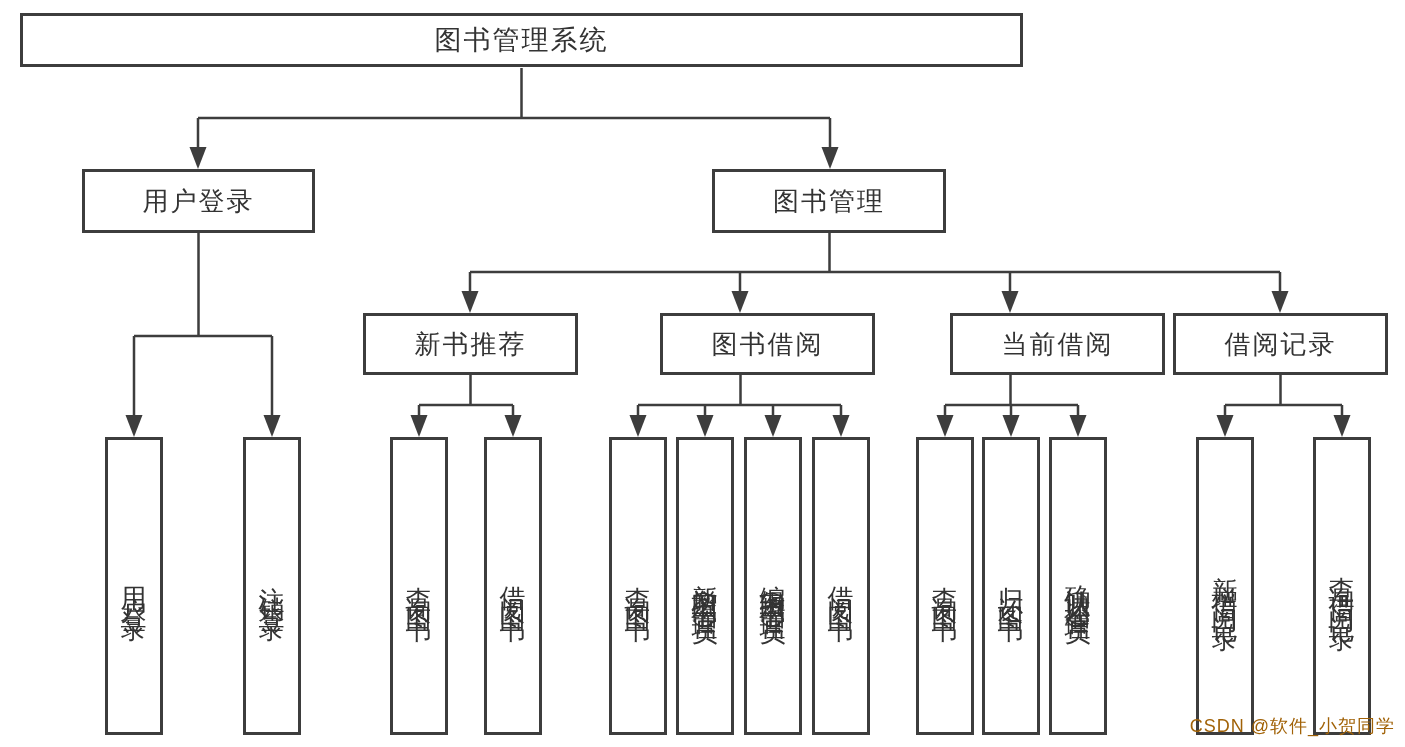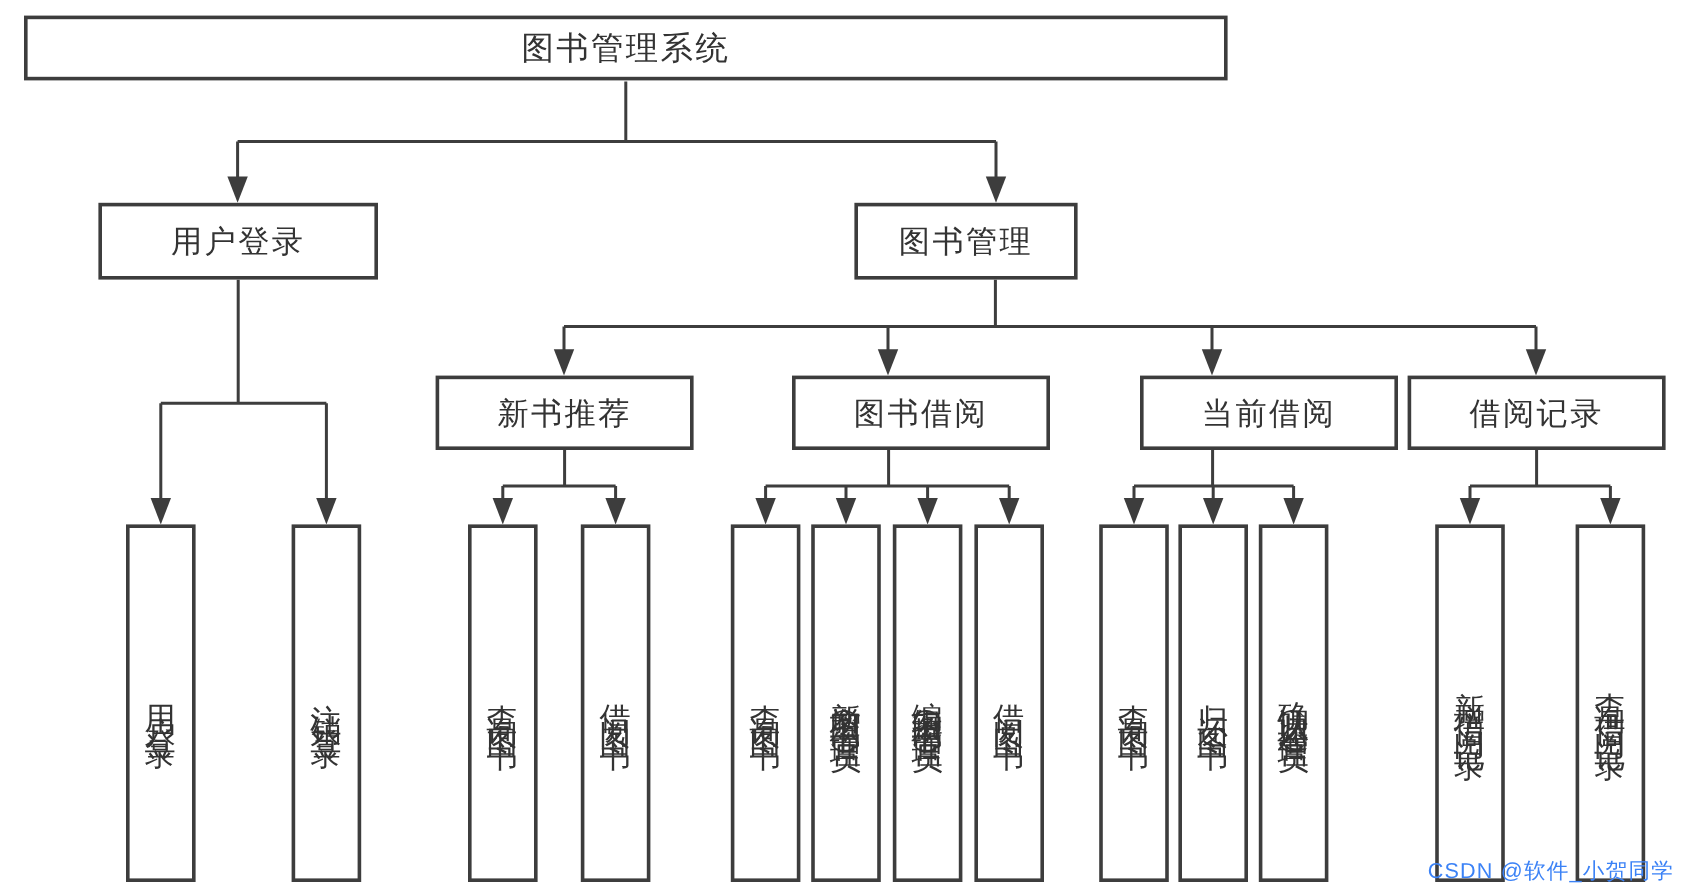--- a/index.html
+++ b/index.html
@@ -23,21 +23,21 @@
     border: 3px solid #3d3d3d;
     background: #ffffff;
     display: flex;
     align-items: center;
     justify-content: center;
     text-align: center;
   }
   .box-root   { left: 20px;  top: 13px;  width: 1003px; height: 54px; font-size: 27px; letter-spacing: 2px; }
   .box-l2     { top: 169px;  height: 64px; font-size: 26px; letter-spacing: 2px; }
   .box-login  { left: 82px;  width: 233px; }
-  .box-mgmt   { left: 712px; width: 186px; }
+  .box-mgmt   { left: 712px; width: 234px; }
   .box-l3     { top: 313px;  width: 215px; height: 62px; font-size: 26px; letter-spacing: 2px; justify-content: center; }
   .box-rec    { left: 363px; }
   .box-bor    { left: 660px; }
   .box-cur    { left: 950px; }
   .box-hist   { left: 1173px; }
   .leaf       { top: 437px;  width: 58px; height: 298px; }
   .vtext {
     writing-mode: vertical-rl;
     text-orientation: mixed;
     font-size: 26px;
@@ -45,21 +45,21 @@
     line-height: 1;
     white-space: nowrap;
   }
   .vtext.narrow { letter-spacing: 5px; }
   #watermark {
     position: absolute;
     right: 10px;
     top: 714px;
     font-size: 18px;
     letter-spacing: 1px;
-    color: #3b82f6;
+    color: #a16207;
     z-index: 10;
     white-space: nowrap;
   }
 </style>
 </head>
 <body>
 
 <div id="stage">
 
   <svg id="connectors" width="1405" height="747" viewBox="0 0 1405 747">

